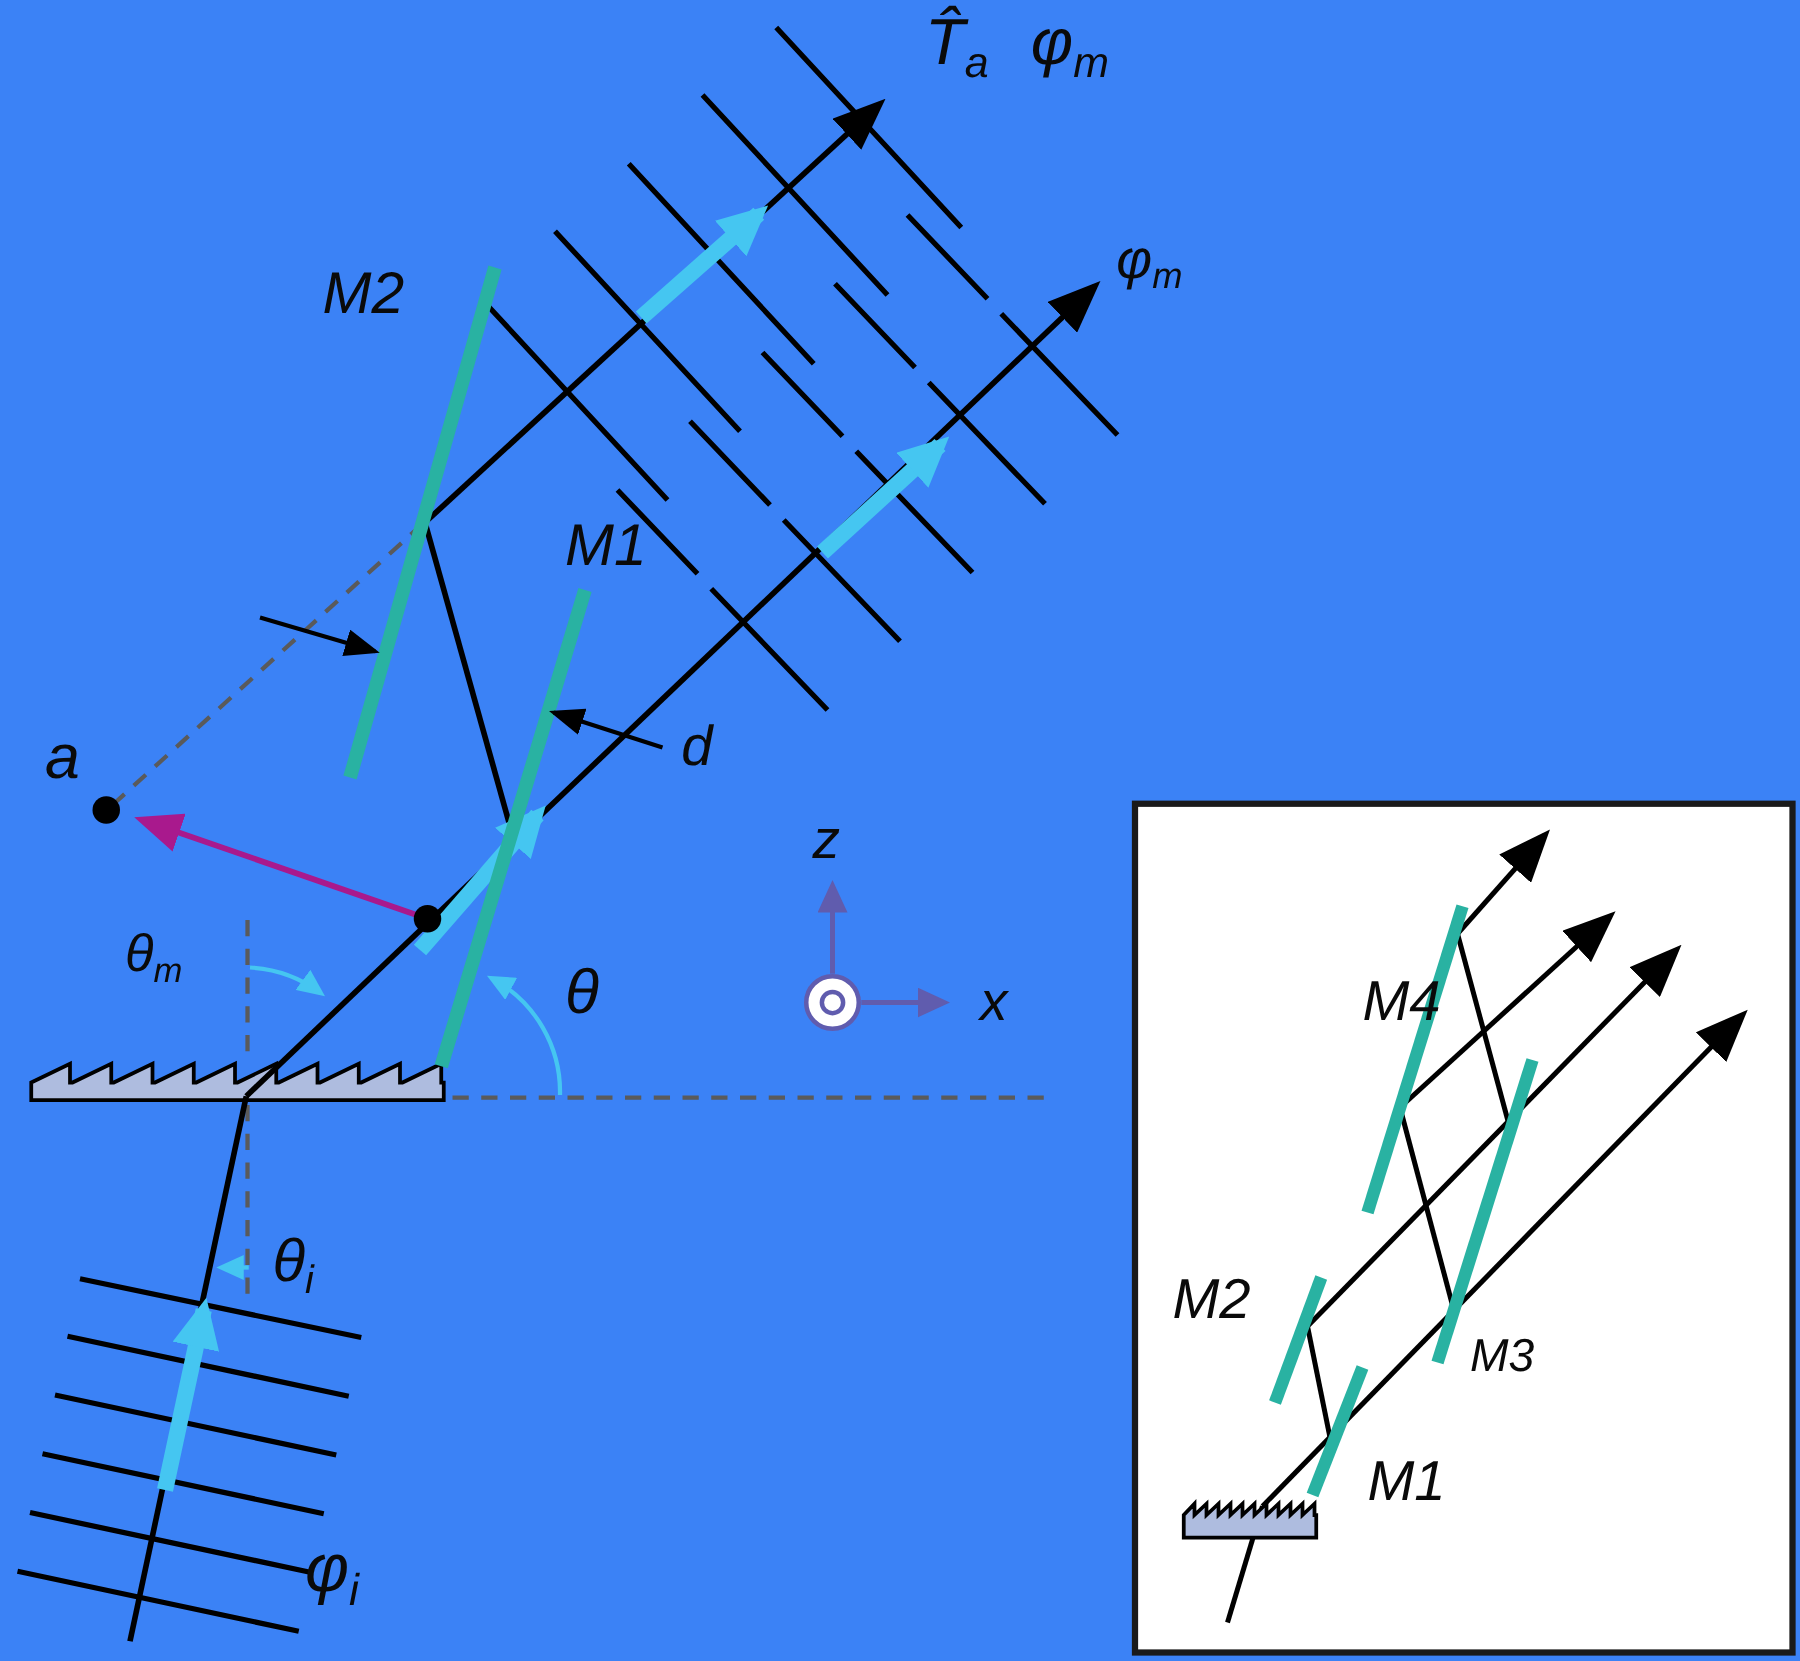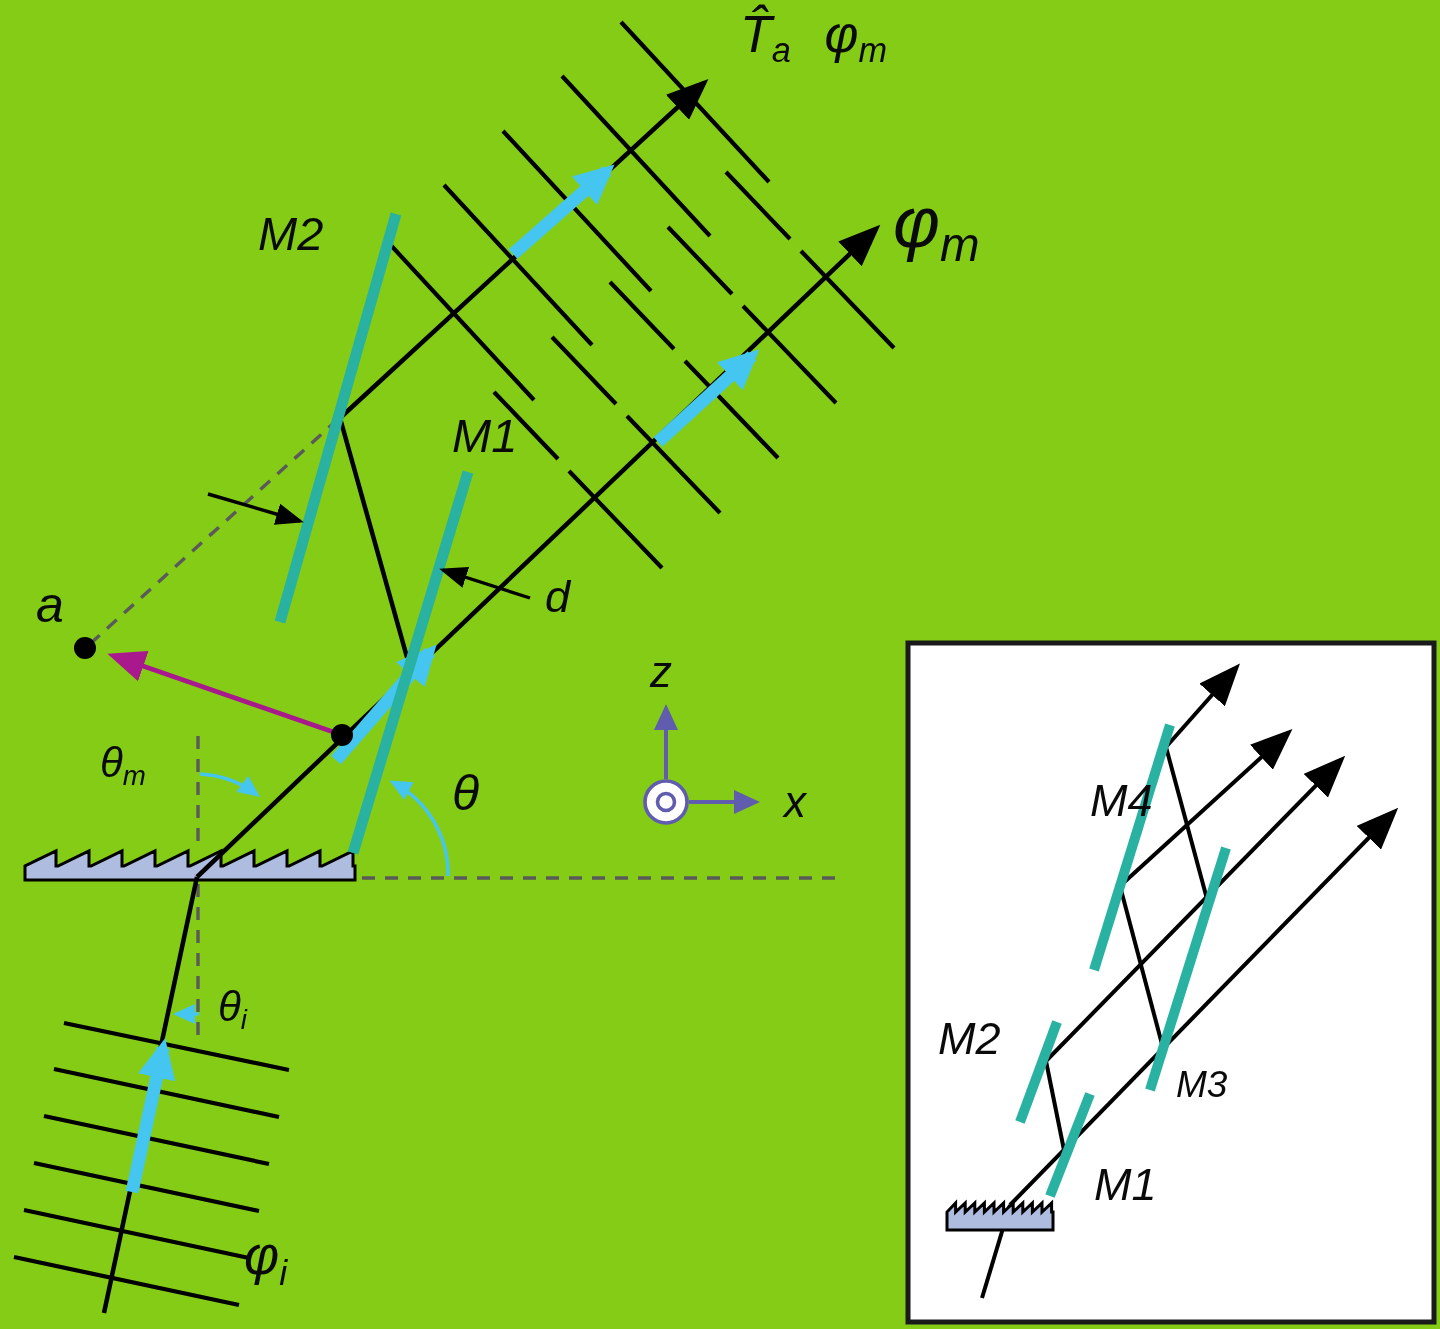--- a/index.html
+++ b/index.html
@@ -1,16 +1,16 @@
 <!DOCTYPE html>
 <html style="--beam: #000000; --mirror: #29b2a2; --wave_arrow: #45c6f1; --displacement: #a9198d; --axes: #605cae; --grating_fill: #aebcdf; --dashed: #5a5a5a;"><head>
 <meta charset="utf-8">
 <style>
   html,body{margin:0;padding:0;background:#fff;}
-  .stage{position:relative;width:1440px;height:1329px;background:#84cc16;overflow:hidden;
+  .stage{position:relative;width:1440px;height:1329px;background:#3b82f6;overflow:hidden;
          font-family:"Liberation Sans", sans-serif;}
   .stage svg{position:absolute;left:0;top:0;}
   .lbl{position:absolute;color:#0a0a0a;font-size:47px;line-height:1;white-space:nowrap;font-style:italic;}
   .it{font-style:italic;}
   .sb{font-size:0.66em;font-style:italic;vertical-align:-0.30em;}
   .gap{display:inline-block;width:8px;}
   .beam{stroke:var(--beam);stroke-width:4.5;fill:none;}
   .wf{stroke:var(--beam);stroke-width:4.2;fill:none;}
   .mirror{stroke:var(--mirror);stroke-width:11;fill:none;}
   .mirror-i{stroke:var(--mirror);stroke-width:10;fill:none;}
@@ -112,21 +112,21 @@
     <line class="mirror-i" x1="1020" y1="1122" x2="1057" y2="1022"></line>
     <line class="mirror-i" x1="1150" y1="1090" x2="1226" y2="848"></line>
     <line class="mirror-i" x1="1094" y1="970" x2="1170" y2="725"></line>
   </g>
 </svg>
 
 <div class="lbl it" style="left:740px;top:8px;font-size:52px">
   <span>T̂</span><span class="sb">a⃗</span><span class="gap"></span><span>φ</span><span class="sb">m</span>
 </div>
 
-<div class="lbl it" style="left:893px;top:186px;font-size:72px">
+<div class="lbl it" style="left:893px;top:186px;font-size:44px">
   <span>φ</span><span class="sb">m</span>
 </div>
 
 <div class="lbl" style="left:258px;top:210px">
   <span>M2</span>
 </div>
 
 <div class="lbl" style="left:452px;top:412px">
   <span>M1</span>
 </div>
@@ -148,21 +148,21 @@
 </div>
 
 <div class="lbl it" style="left:650px;top:650px;font-size:44px">
   <span>z</span>
 </div>
 
 <div class="lbl it" style="left:784px;top:780px;font-size:44px">
   <span>x</span>
 </div>
 
-<div class="lbl it" style="left:218px;top:986px;font-size:42px">
+<div class="lbl it" style="left:218px;top:986px;font-size:48px">
   <span>θ</span><span class="sb">i</span>
 </div>
 
 <div class="lbl it" style="left:244px;top:1228px;font-size:54px">
   <span>φ</span><span class="sb">i</span>
 </div>
 
 <div class="lbl" style="left:1090px;top:778px;font-size:45px">
   <span>M4</span>
 </div>

